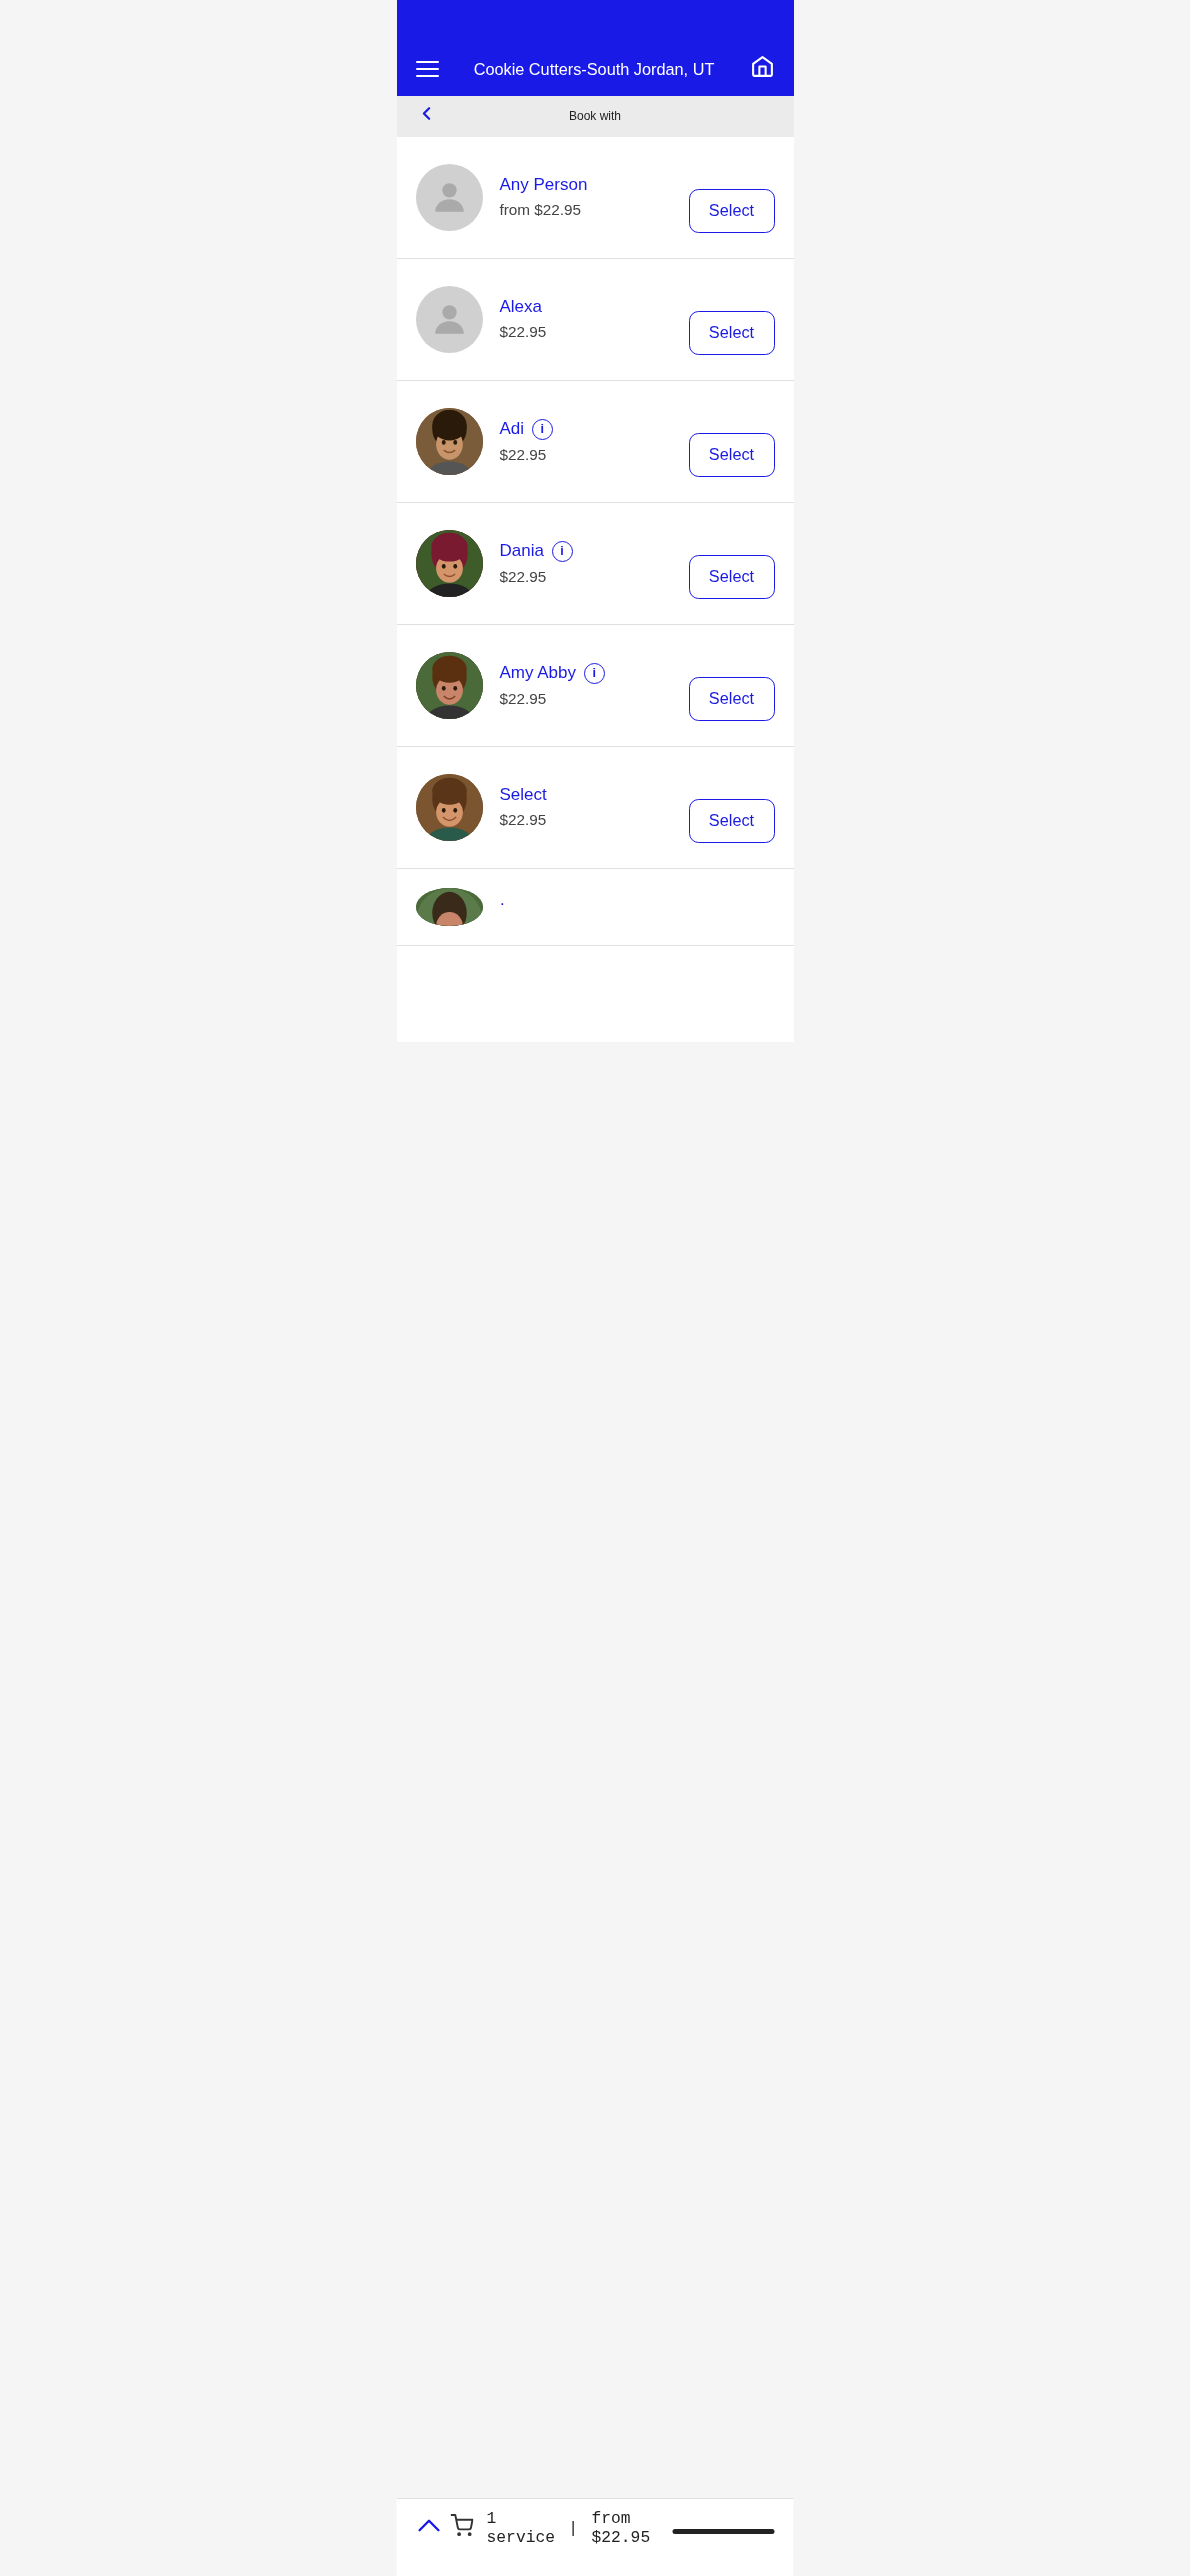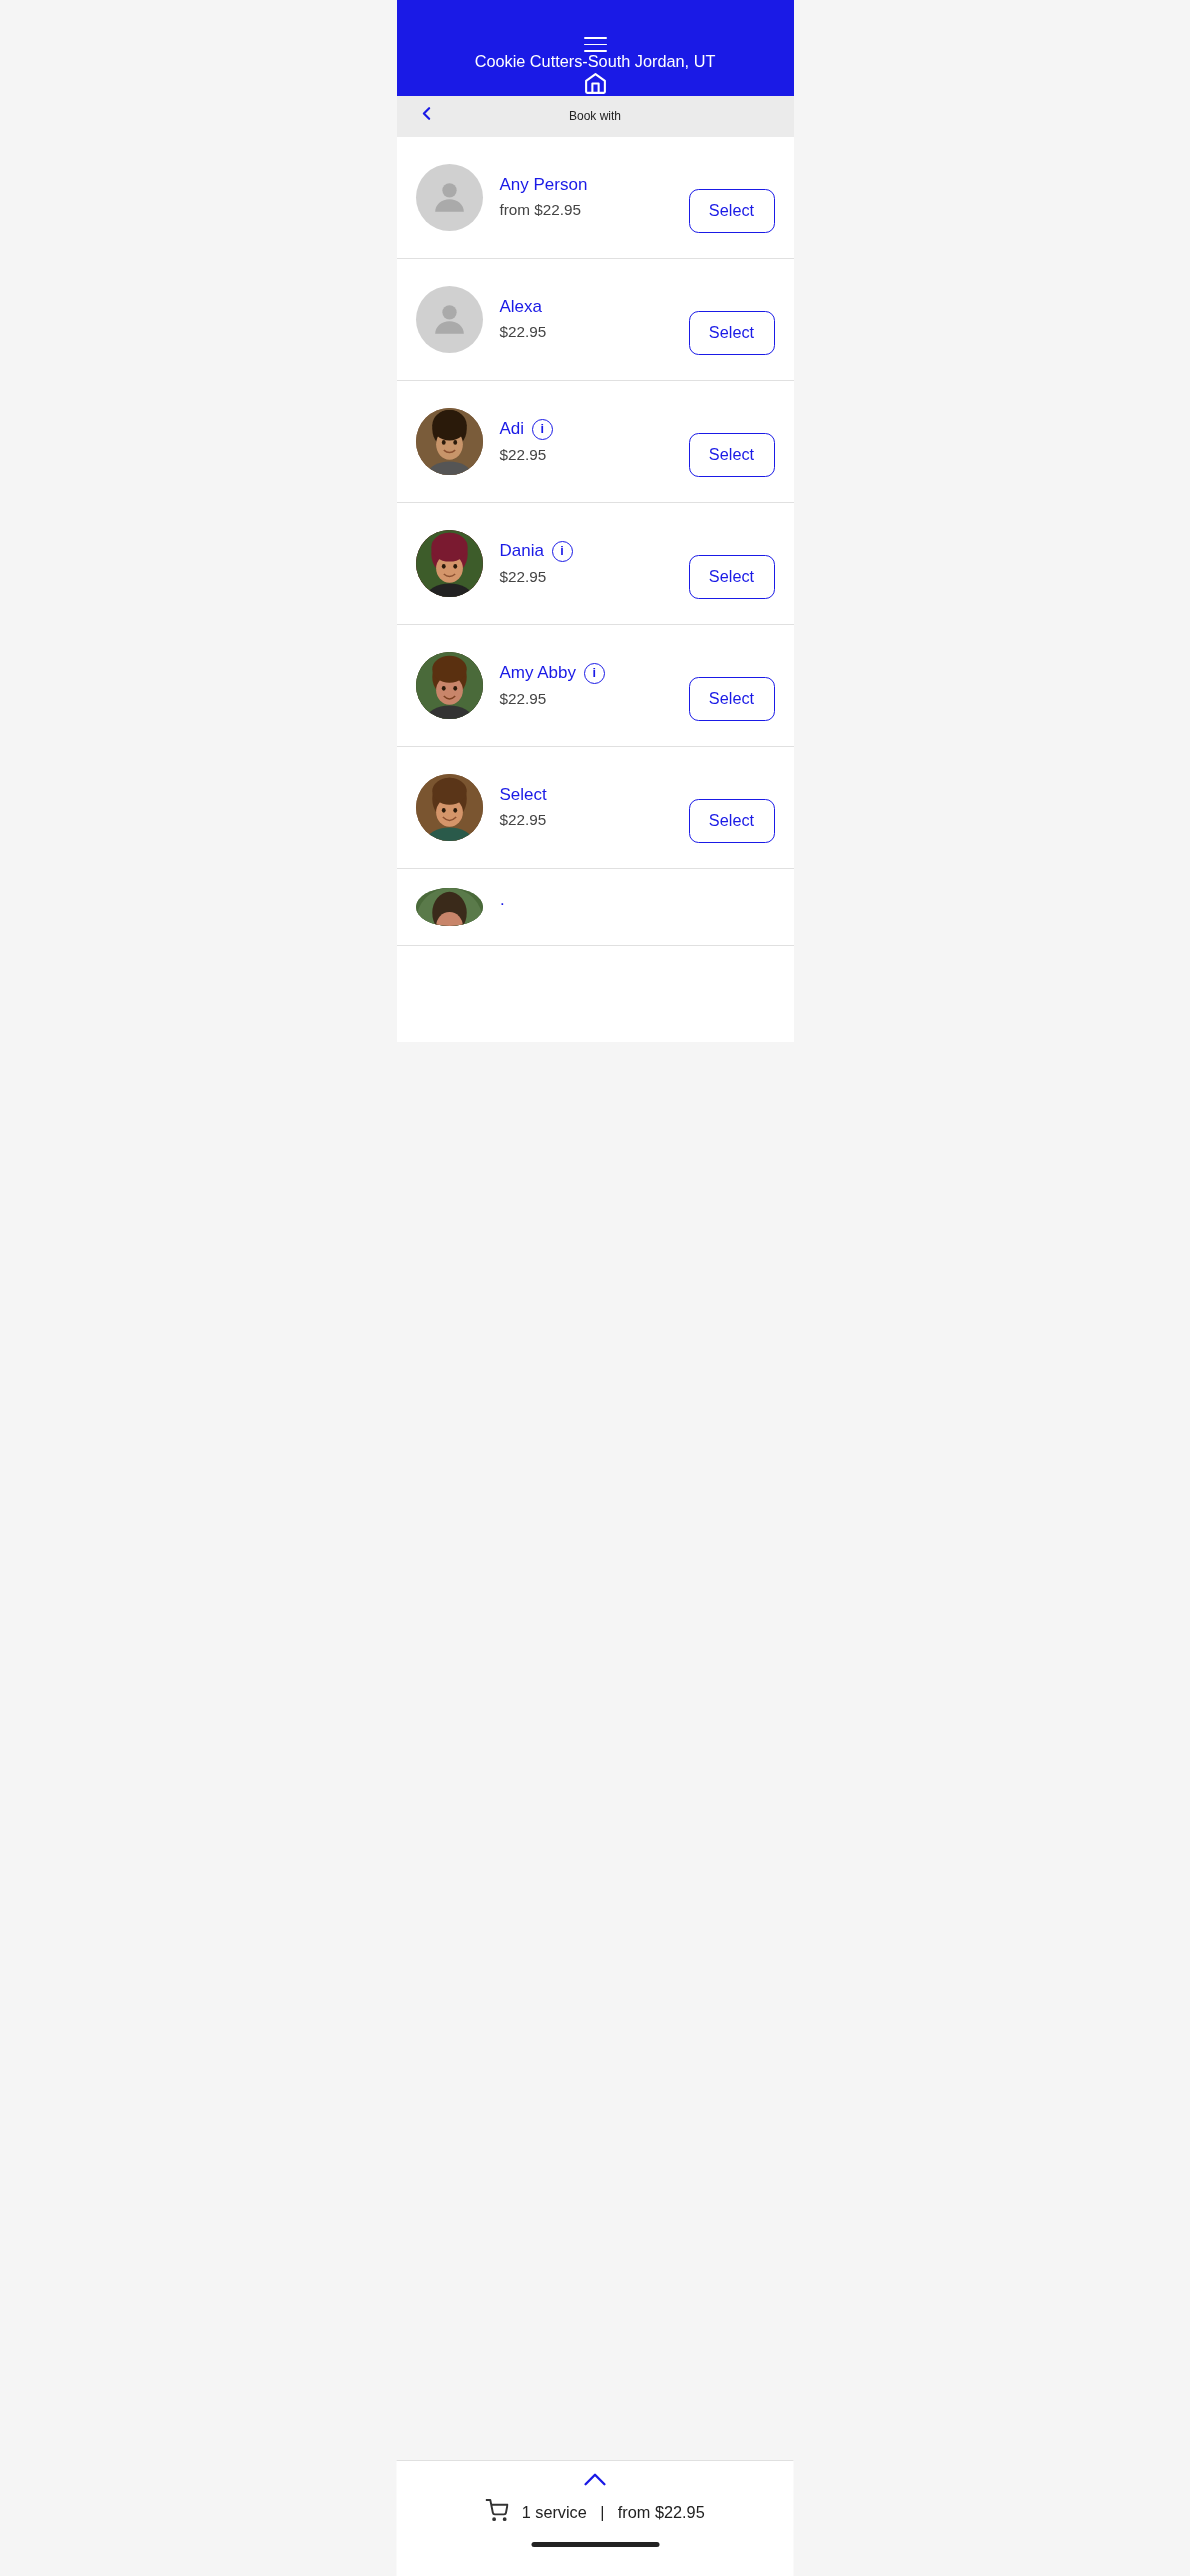--- a/index.html
+++ b/index.html
@@ -22,21 +22,20 @@
     }
 
     
     .header {
       background: #1a1ae6;
       padding: 0 19px;
       height: 54px;
       display: flex;
       align-items: center;
       justify-content: center;
-      flex-direction: column;
     }
 
     .header-menu-icon {
       color: white;
       font-size: 21px;
       cursor: pointer;
       display: flex;
       flex-direction: column;
       gap: 4.8px;
     }
@@ -199,23 +198,24 @@
     .bottom-bar {
       position: fixed;
       bottom: 0;
       left: 50%;
       transform: translateX(-50%);
       width: 397px;
       background: white;
       border-top: 1px solid #e0e0e0;
       padding: 9.6px 19px 29px;
       display: flex;
-      flex-direction: column;
+      flex-direction: row;
       align-items: center;
       gap: 7.7px;
+      font-family: Liberation Mono, monospace;
     }
 
     .bottom-chevron {
       color: #1a1ae6;
       font-size: 21px;
       line-height: 1;
     }
 
     .bottom-content {
       display: flex;

